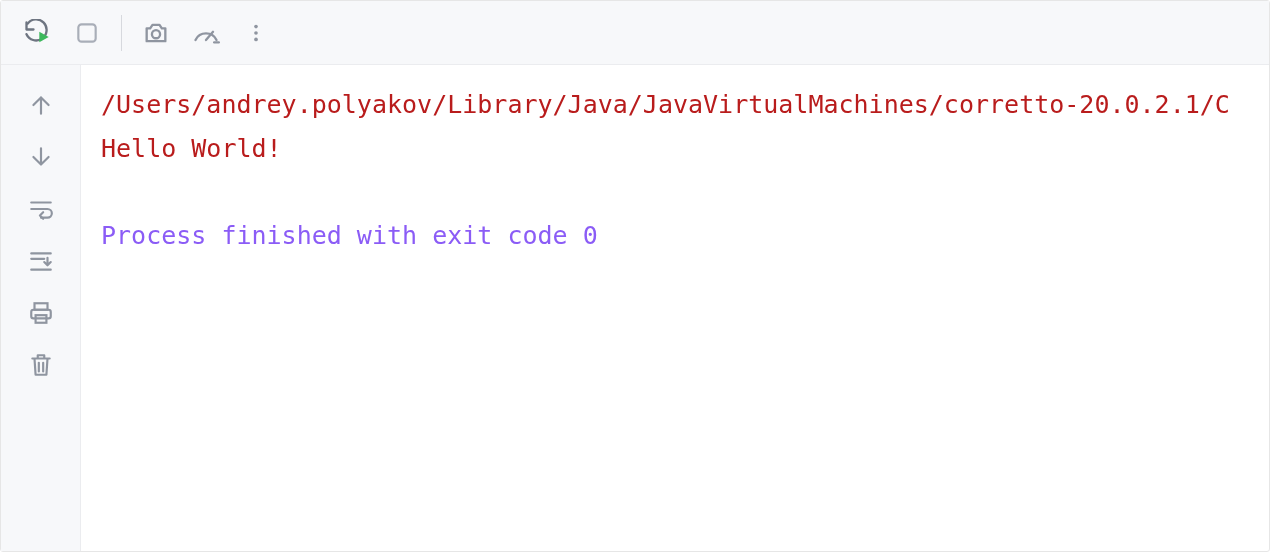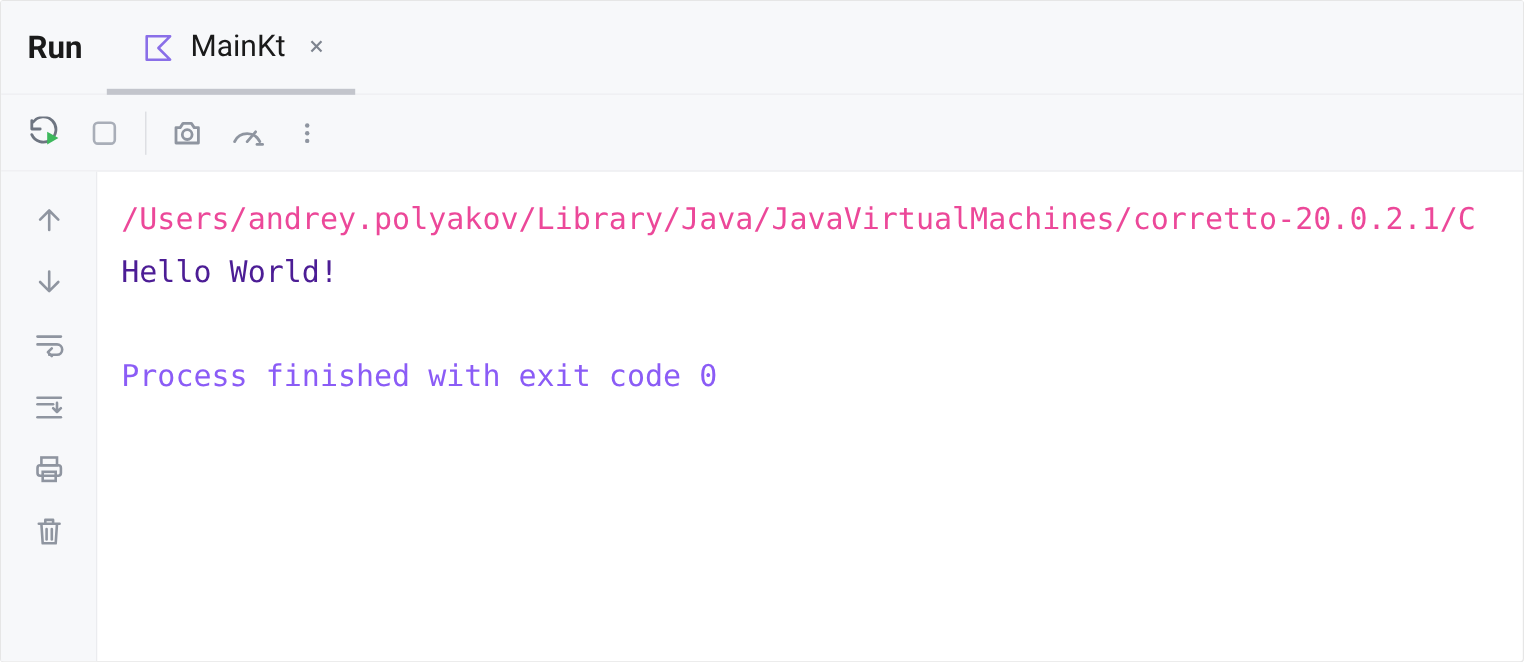--- a/index.html
+++ b/index.html
@@ -74,43 +74,30 @@
   }
   .console {
     flex: 1; padding: 18px 20px;
     font-family: ui-monospace, SFMono-Regular, Menlo, Consolas, monospace;
     font-size: 25px;
     line-height: 1.75;
     white-space: pre;
     overflow: hidden;
     color: #26286a;
   }
-  .console .cmd { color: #ec4899; }
-  .console .out { color: #4c1d95; }
+  .console .cmd { color: #b91c1c; }
+  .console .out { color: #b91c1c; }
   .console .status { color: #8b5cf6; }
   svg { display: block; }
 </style>
 </head>
 <body>
 
 <div class="panel">
 
-  <div class="header">
-    <div class="panel-title">Run</div>
-    <div class="tab">
-      <span class="tab-icon">
-        <svg viewBox="0 0 24 24" width="26" height="26">
-          <path d="M3 3 H21 L12 12 L21 21 H3 Z" fill="none" stroke="#8a6fe8" stroke-width="2" stroke-linejoin="round"></path>
-        </svg>
-      </span>
-      <span class="tab-label">MainKt</span>
-      <span class="tab-close">×</span>
-      <div class="tab-underline"></div>
-    </div>
-  </div>
 
   <div class="toolbar">
     <div class="tb-btn">
       <svg viewBox="0 0 24 24" width="28" height="28">
         <path d="M4 4 A9 9 0 1 1 3 13" fill="none" stroke="#6e7581" stroke-width="2" stroke-linecap="round"></path>
         <path d="M3 3 L3 9 L9 9" fill="none" stroke="#6e7581" stroke-width="2" stroke-linecap="round" stroke-linejoin="round"></path>
         <path d="M14 17 L22 21.5 L14 26 Z" transform="translate(0,-6)" fill="#3db85c"></path>
       </svg>
     </div>
     <div class="tb-btn">

